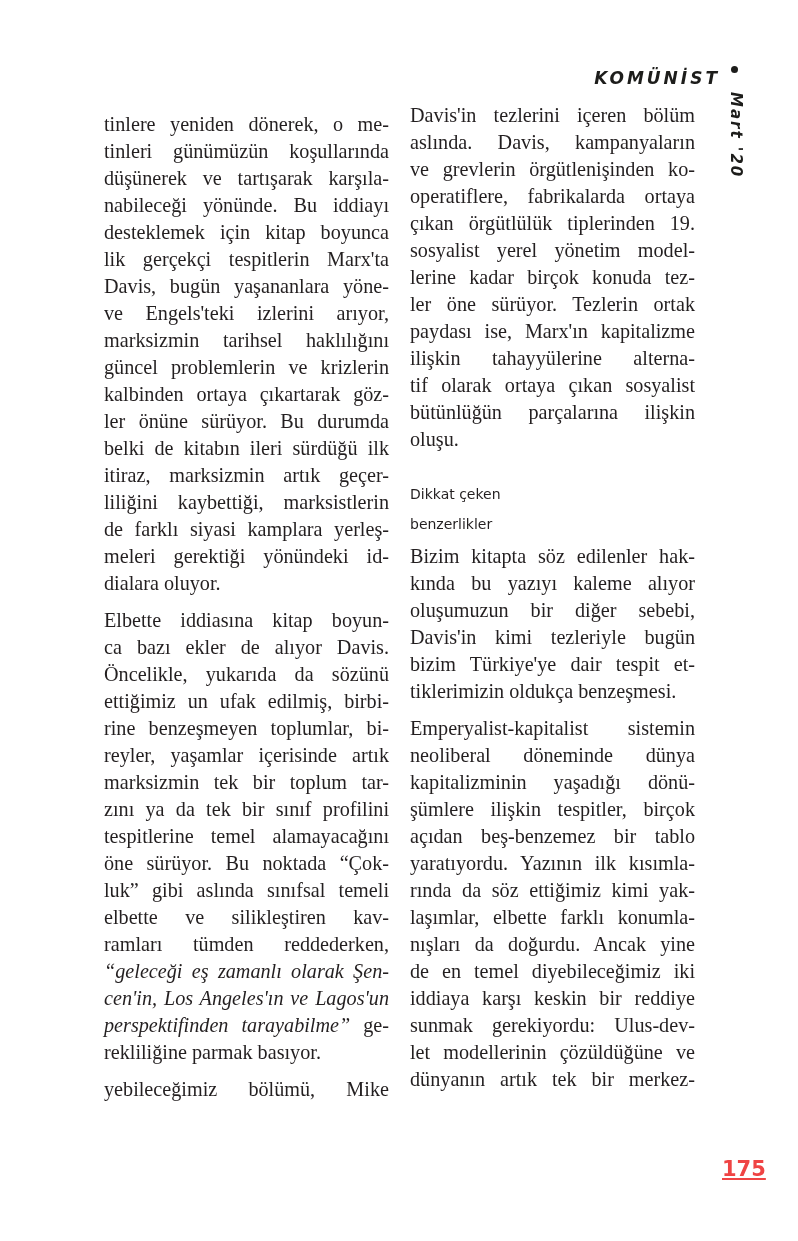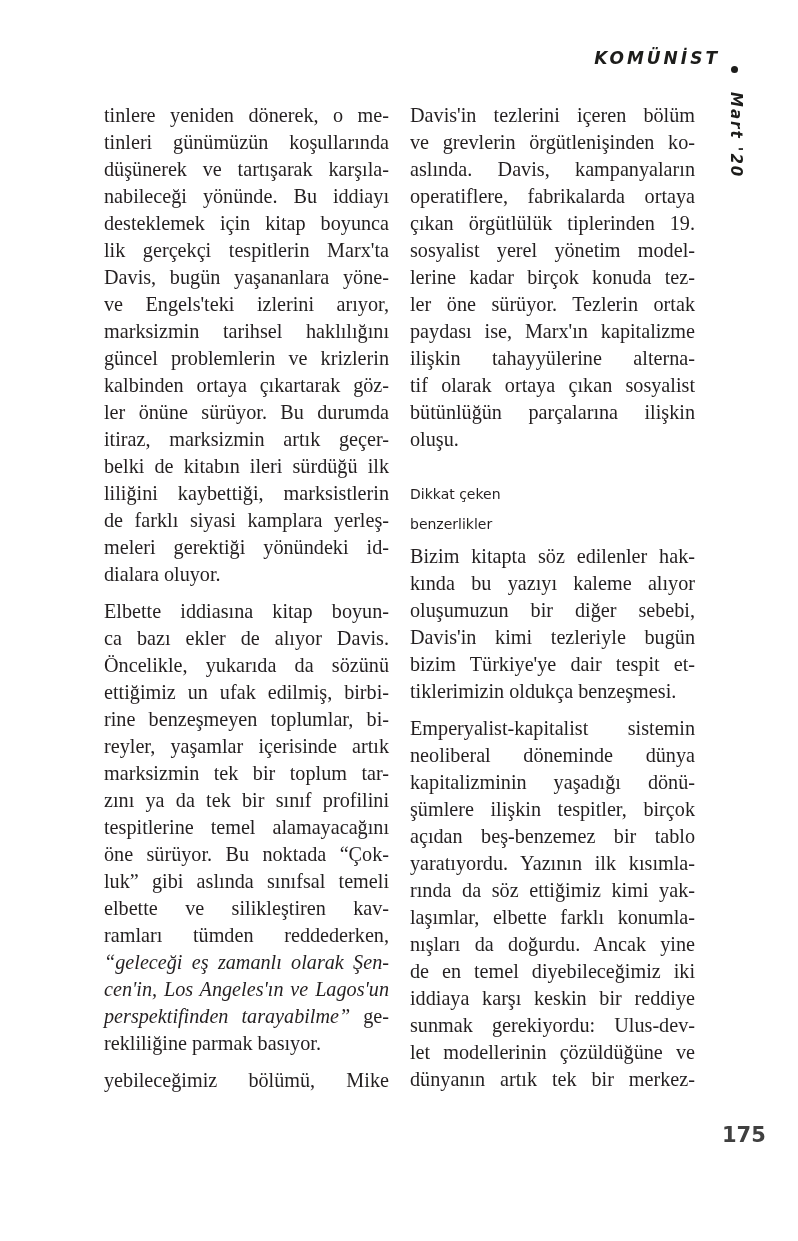--- a/index.html
+++ b/index.html
@@ -1,48 +1,48 @@
 <!DOCTYPE html>
 <html><head>
 <meta charset="utf-8">
 <style>
   html, body { margin: 0; padding: 0; background: #ffffff; }
   body { width: 798px; height: 1241px; position: relative; overflow: hidden; color: #231f20; }
   .header-brand {
-    position: absolute; top: 48px; right: 78px;
+    position: absolute; top: 68px; right: 78px;
     font-family: "DejaVu Sans", sans-serif; font-weight: bold; font-style: italic;
     font-size: 17px; letter-spacing: 3px; color: #1d1d1b;
   }
   .header-dot {
     position: absolute; top: 66px; left: 731px; width: 7px; height: 7px; border-radius: 50%; background: #1d1d1b;
   }
   .header-date {
     position: absolute; top: 92px; left: 727px;
     writing-mode: vertical-rl;
     font-family: "DejaVu Sans", sans-serif; font-weight: bold; font-style: italic;
     font-size: 15px; letter-spacing: 2px; color: #1d1d1b;
   }
   .col {
     position: absolute; top: 102px; width: 285px;
     font-family: "Liberation Serif", serif; font-size: 20.2px; line-height: 27px;
     text-align: justify; hyphens: manual;
   }
-  .col-left { left: 104px; }
+  .col-left { left: 104px; margin-top: 9px; }
   .col-right { left: 410px; }
   .col p { margin: 0 0 10px 0; }
   .col .line { display: block; text-align: justify; text-align-last: justify; }
   .col .line.last { text-align-last: left; }
   .col em { }
   .section-heading {
     font-family: "DejaVu Sans", sans-serif; font-size: 14px; line-height: 30px;
     font-weight: normal; margin: 26px 0 4px 0; color: #231f20;
   }
   .page-number {
-    position: absolute; top: 1123px; left: 722px;
-    font-family: "DejaVu Sans", sans-serif; font-size: 21px; font-weight: bold; color: #404040;
+    position: absolute; top: 1157px; left: 722px;
+    font-family: "DejaVu Sans", sans-serif; font-size: 21px; font-weight: bold; color: #ef4444; text-decoration: underline;
   }
 </style>
 </head>
 <body>
 
 <div class="header-brand">KOMÜNİST</div>
 <div class="header-dot"></div>
 <div class="header-date">Mart '20</div>
 
 <div class="col col-left">
@@ -52,22 +52,22 @@
       <span class="line">düşünerek ve tartışarak karşıla-</span>
       <span class="line">nabileceği yönünde. Bu iddiayı</span>
       <span class="line">desteklemek için kitap boyunca</span>
       <span class="line">lik gerçekçi tespitlerin Marx'ta</span>
       <span class="line">Davis, bugün yaşananlara yöne-</span>
       <span class="line">ve Engels'teki izlerini arıyor,</span>
       <span class="line">marksizmin tarihsel haklılığını</span>
       <span class="line">güncel problemlerin ve krizlerin</span>
       <span class="line">kalbinden ortaya çıkartarak göz-</span>
       <span class="line">ler önüne sürüyor. Bu durumda</span>
+      <span class="line">belki de kitabın ileri sürdüğü ilk</span>
       <span class="line">itiraz, marksizmin artık geçer-</span>
-      <span class="line">belki de kitabın ileri sürdüğü ilk</span>
       <span class="line">liliğini kaybettiği, marksistlerin</span>
       <span class="line">de farklı siyasi kamplara yerleş-</span>
       <span class="line">meleri gerektiği yönündeki id-</span>
       <span class="line last">dialara oluyor.</span>
     </p>
   <p id="lp1">
       <span class="line">Elbette iddiasına kitap boyun-</span>
       <span class="line">ca bazı ekler de alıyor Davis.</span>
       <span class="line">Öncelikle, yukarıda da sözünü</span>
       <span class="line">ettiğimiz un ufak edilmiş, birbi-</span>
@@ -86,22 +86,22 @@
       <span class="line last">rekliliğine parmak basıyor.</span>
     </p>
   <p id="lp2">
       <span class="line">yebileceğimiz bölümü, Mike</span>
     </p>
 </div>
 
 <div class="col col-right">
   <p id="rp0">
       <span class="line">Davis'in tezlerini içeren bölüm</span>
+      <span class="line">aslında. Davis, kampanyaların</span>
       <span class="line">ve grevlerin örgütlenişinden ko-</span>
-      <span class="line">aslında. Davis, kampanyaların</span>
       <span class="line">operatiflere, fabrikalarda ortaya</span>
       <span class="line">çıkan örgütlülük tiplerinden 19.</span>
       <span class="line">sosyalist yerel yönetim model-</span>
       <span class="line">lerine kadar birçok konuda tez-</span>
       <span class="line">ler öne sürüyor. Tezlerin ortak</span>
       <span class="line">paydası ise, Marx'ın kapitalizme</span>
       <span class="line">ilişkin tahayyülerine alterna-</span>
       <span class="line">tif olarak ortaya çıkan sosyalist</span>
       <span class="line">bütünlüğün parçalarına ilişkin</span>
       <span class="line last">oluşu.</span>

